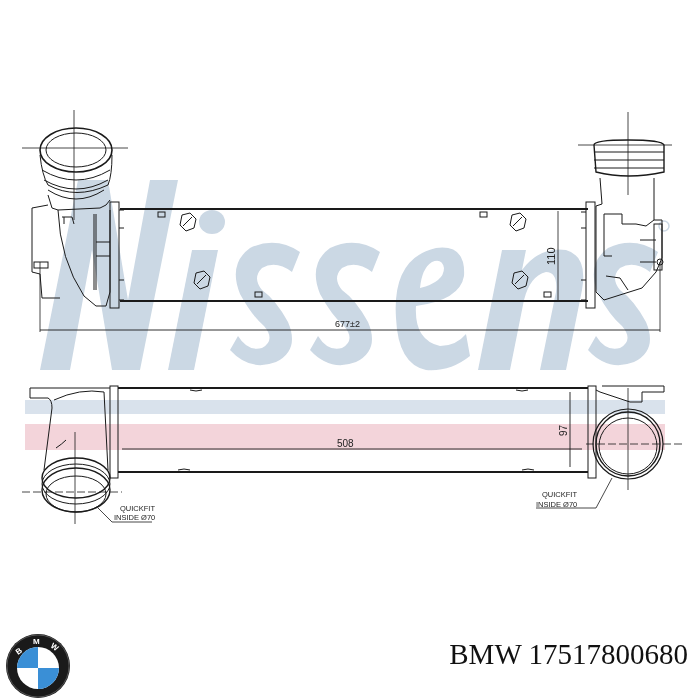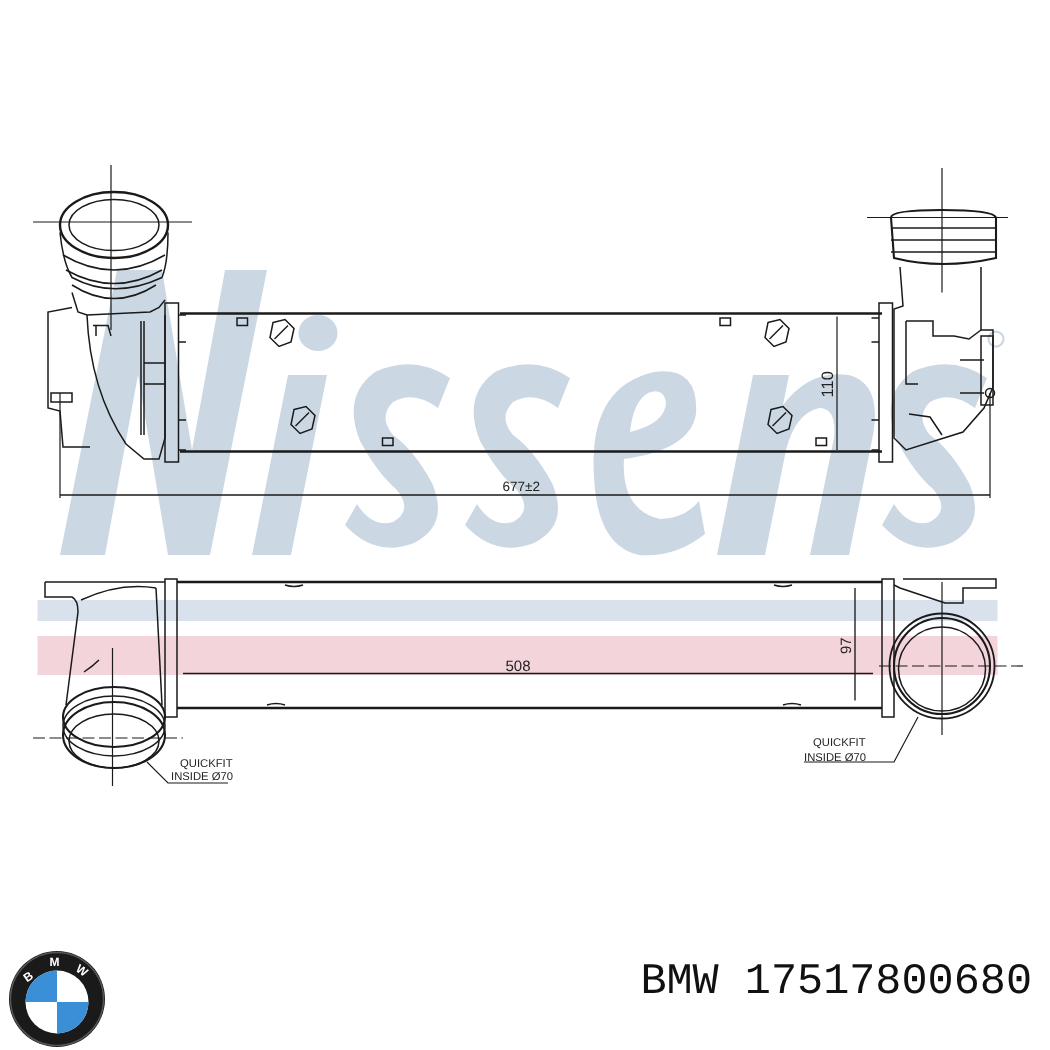--- a/index.html
+++ b/index.html
@@ -1,21 +1,21 @@
 <!DOCTYPE html>
 <html><head>
   <meta charset="utf-8">
   <style>
     html, body { margin: 0; padding: 0; background: #ffffff; }
     body { width: 700px; height: 700px; position: relative; overflow: hidden; font-family: "Liberation Sans", sans-serif; }
     .canvas { position: absolute; left: 0; top: 0; width: 700px; height: 500px; }
     .drawing { position: absolute; left: 0; top: 0; }
     .caption {
       position: absolute; right: 12px; top: 638px;
-      font-family: Liberation Mono, monospace;
+      font-family: Liberation Serif, serif;
       font-size: 29px; color: #111111; letter-spacing: 0px; white-space: nowrap;
     }
     .caption span { display: inline; }
     .logo { position: absolute; left: 5px; top: 633px; width: 66px; height: 66px; }
     .dimtext { font-family: "Liberation Sans", sans-serif; fill: #222; }
     .note { font-family: "Liberation Sans", sans-serif; fill: #222; font-size: 7.5px; }
   </style>
 </head>
 <body>
 

